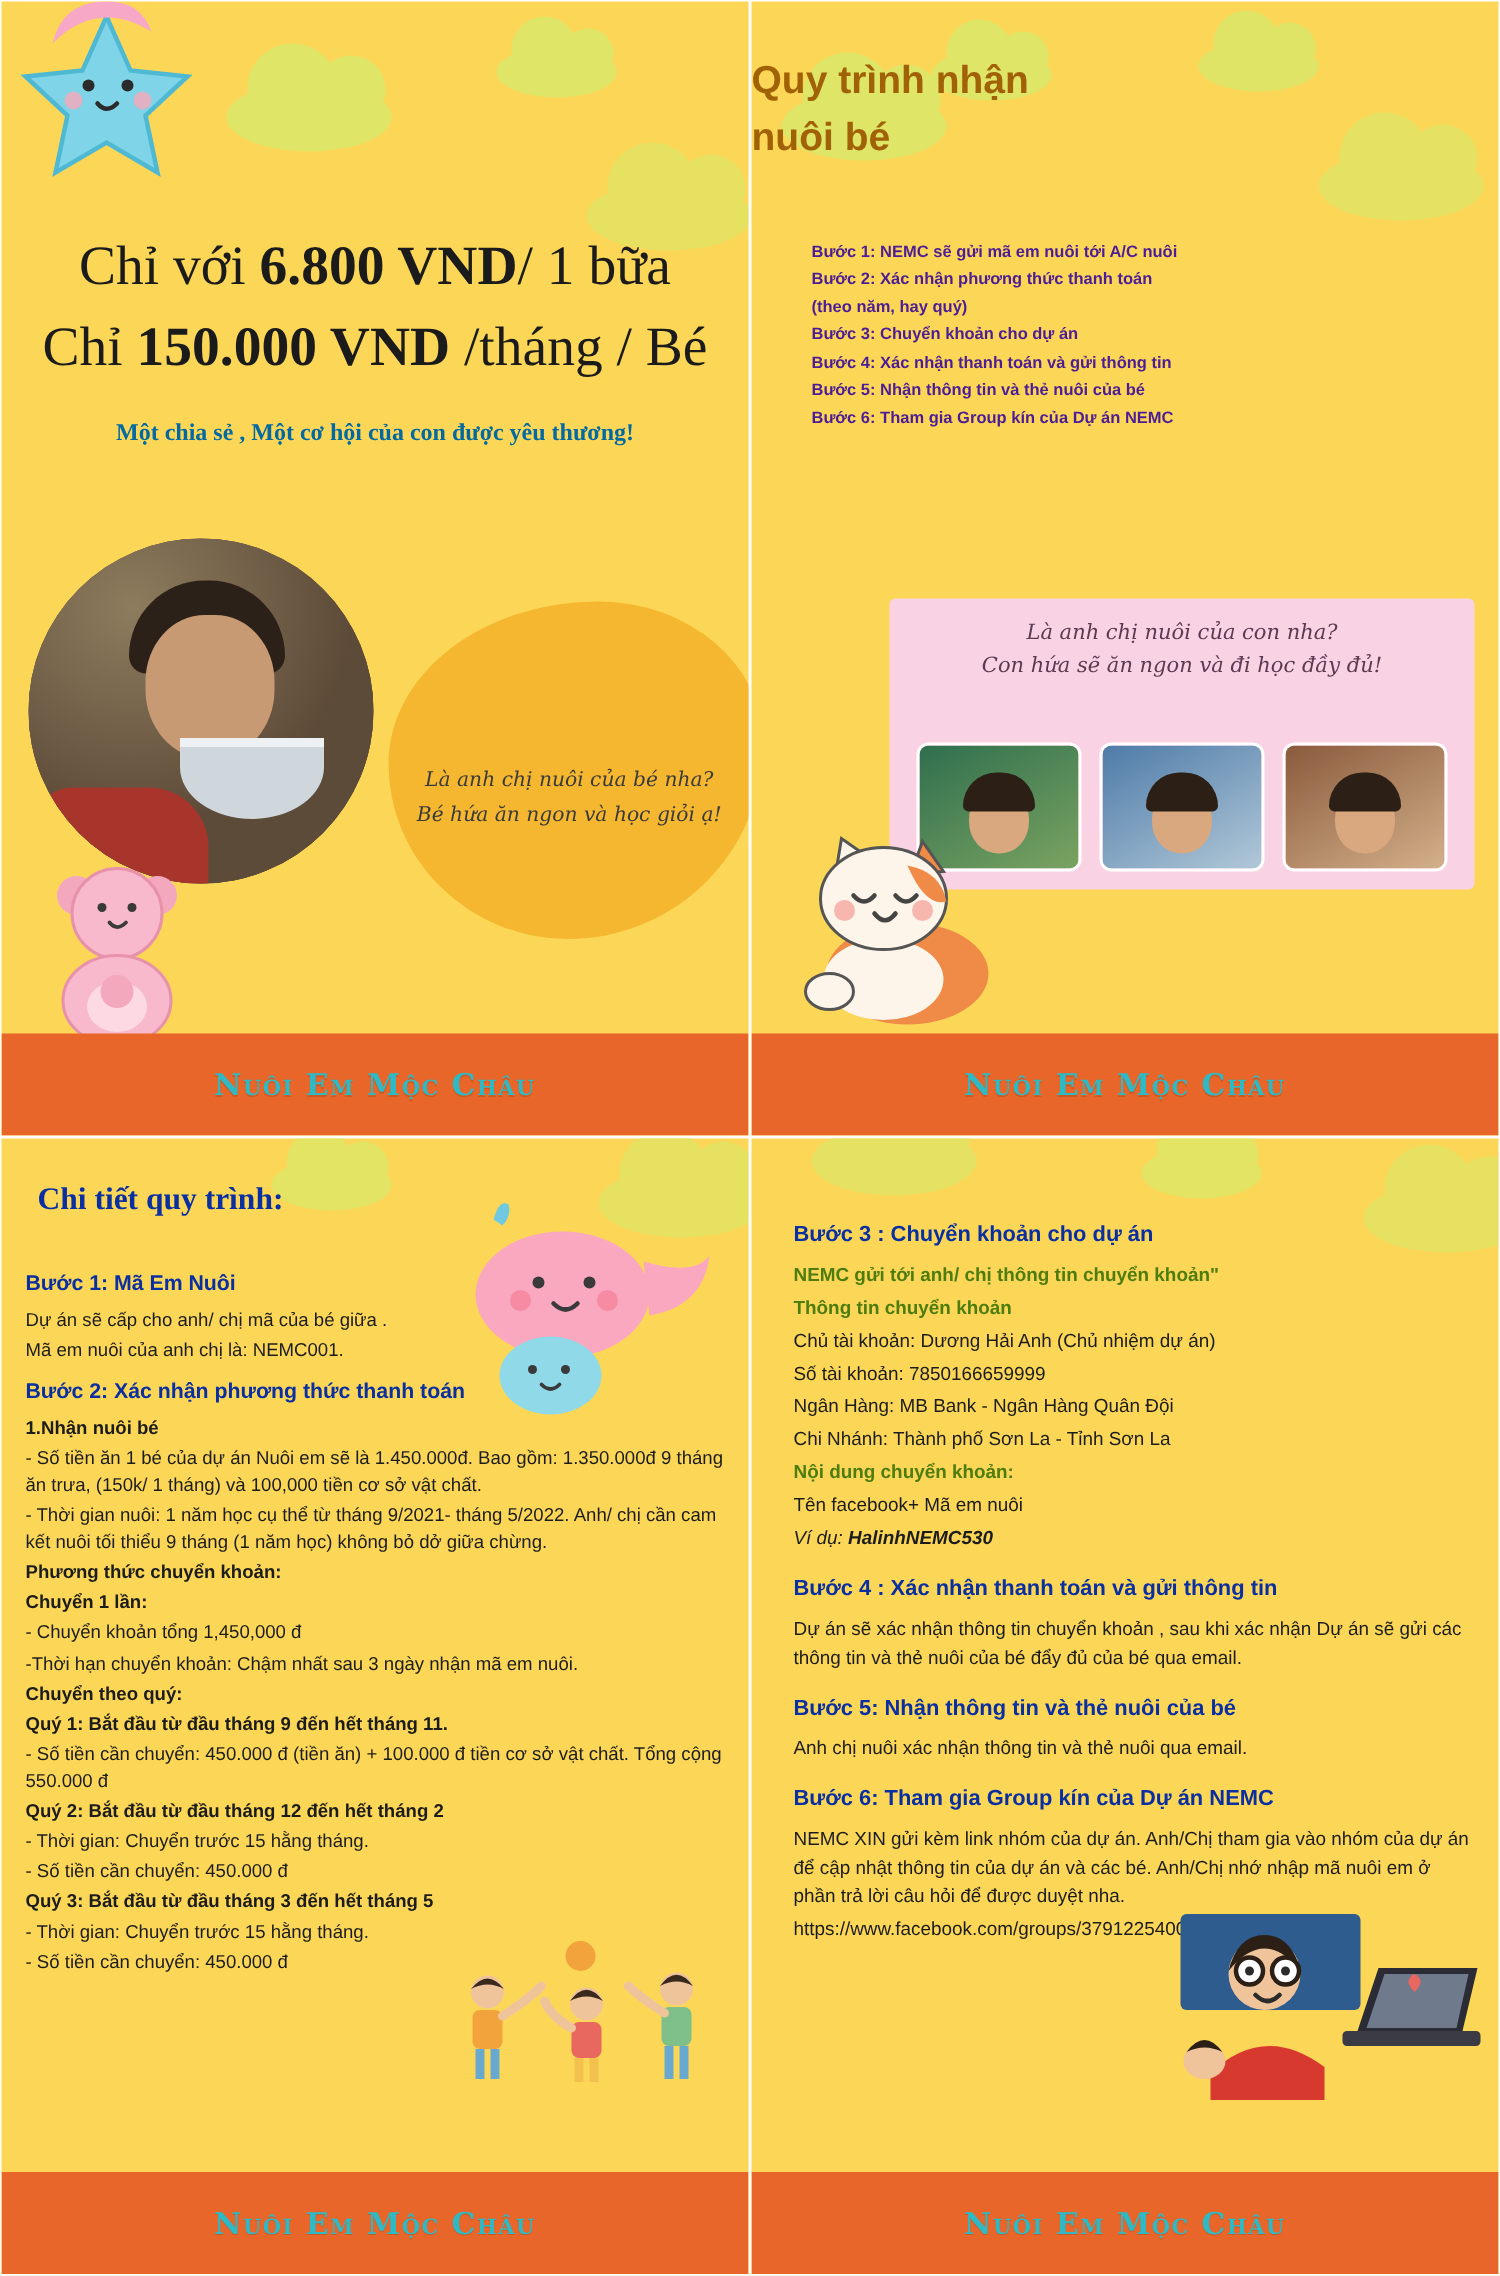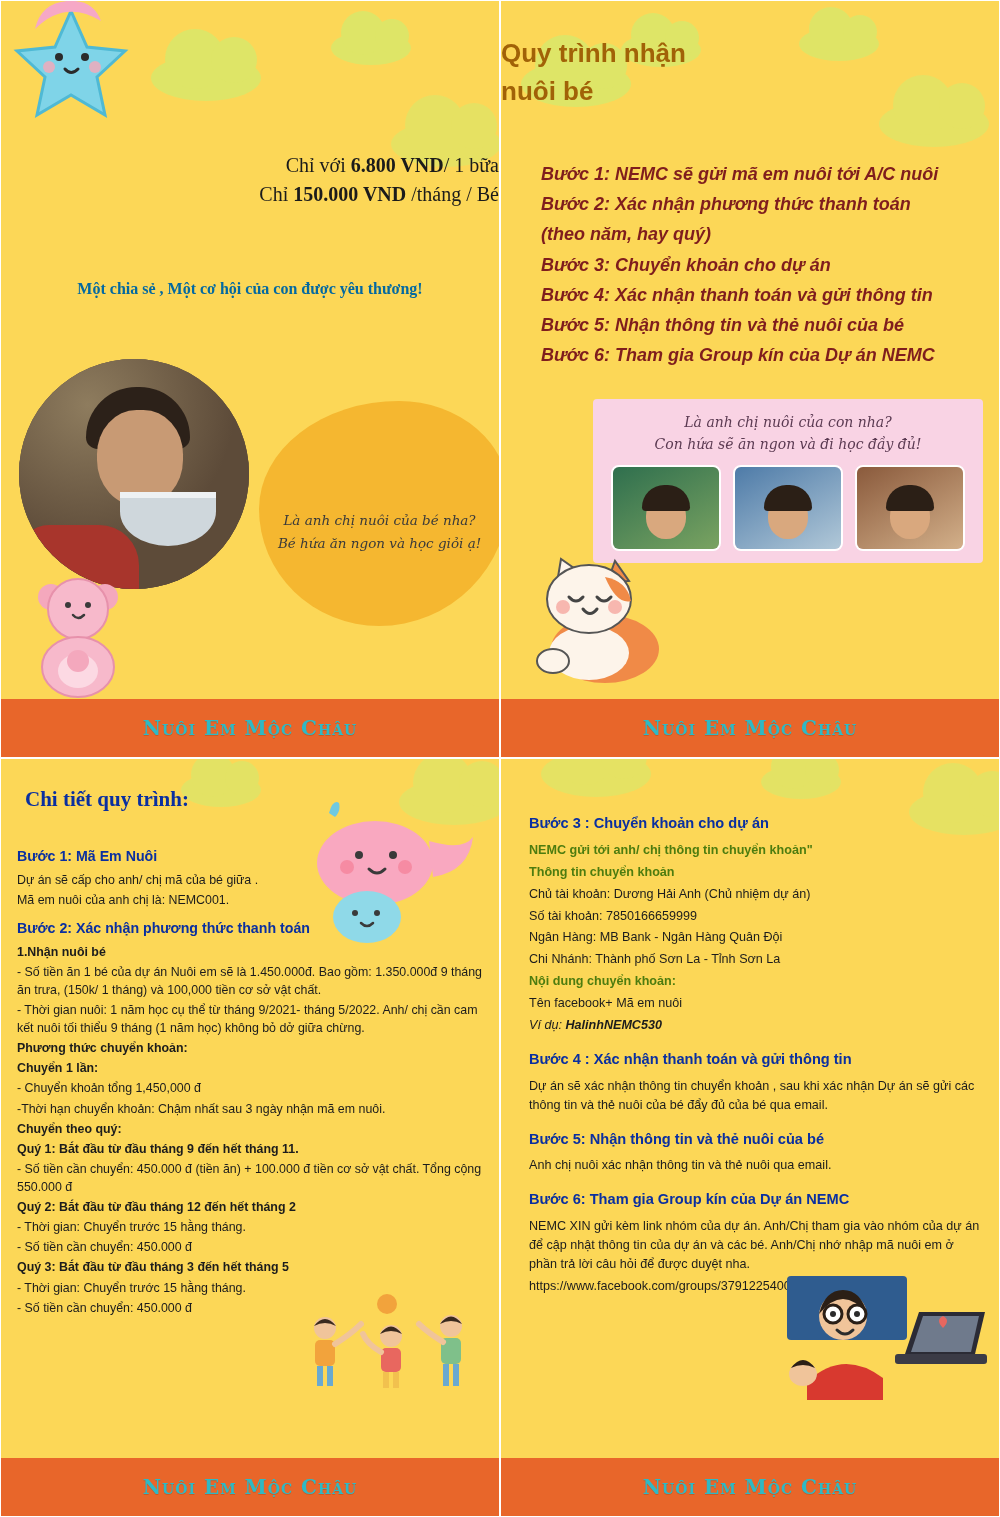--- a/index.html
+++ b/index.html
@@ -25,21 +25,21 @@
   .panel-body {
     position: absolute;
     left: 0; right: 0; top: 0;
     bottom: 58px;
     overflow: hidden;
   }
   
   .footer-bar {
     position: absolute;
     left: 0; right: 0; bottom: 0;
-    height: 58px;
+    height: 68px;
     background: #e8662a;
     display: flex; align-items: center; justify-content: center; text-align: right;
   }
   .footer-text {
     color: #2fb9c4;
     font-family: "DejaVu Serif", serif;
     font-weight: bold;
     font-size: 20px;
     font-variant: small-caps;
     letter-spacing: 1px;
@@ -60,23 +60,23 @@
   .cloud.c1:before { width: 60px; height: 60px; left: 14px; top: -26px; }
   .cloud.c1:after { width: 46px; height: 46px; left: 60px; top: -18px; }
   .cloud.c2 { width: 80px; height: 34px; }
   .cloud.c2:before { width: 44px; height: 44px; left: 10px; top: -20px; }
   .cloud.c2:after { width: 34px; height: 34px; left: 44px; top: -12px; }
 
   
   .p1-price {
     position: absolute;
     top: 150px; left: 0; right: 0;
-    text-align: right;
+    text-align: center;
     font-family: "Liberation Serif", serif;
-    font-size: 20px;
+    font-size: 37px;
     color: #1b1b1b;
     line-height: 1.45;
   }
   .p1-price b { font-weight: bold; }
   .p1-slogan {
     position: absolute;
     top: 276px; left: 46px; right: 46px;
     text-align: center;
     font-family: "Liberation Serif", serif;
     font-weight: bold;
@@ -148,30 +148,29 @@
     font-family: "Liberation Sans", sans-serif;
     font-weight: bold;
     font-size: 26px;
     line-height: 1.45;
   }
   .p2-steps {
     position: absolute; left: 40px; right: 18px; top: 158px;
   }
   .p2-steps li {
     list-style: none;
-    color: #7f1d1d;
+    color: #4c1d95;
     font-weight: bold;
-    font-size: 18px;
+    font-size: 11px;
     line-height: 1.68;
-    font-style: italic;
   }
   .pink-card {
     position: absolute;
     left: 92px; top: 398px;
-    width: 390px; height: 164px;
+    width: 390px; height: 194px;
     background: #f9d3e4;
     border-radius: 4px;
   }
   .pink-card .pc-line {
     text-align: center;
     font-family: "DejaVu Serif", serif;
     font-style: italic;
     color: #5b3a52;
     font-size: 14px;
     line-height: 1.6;

